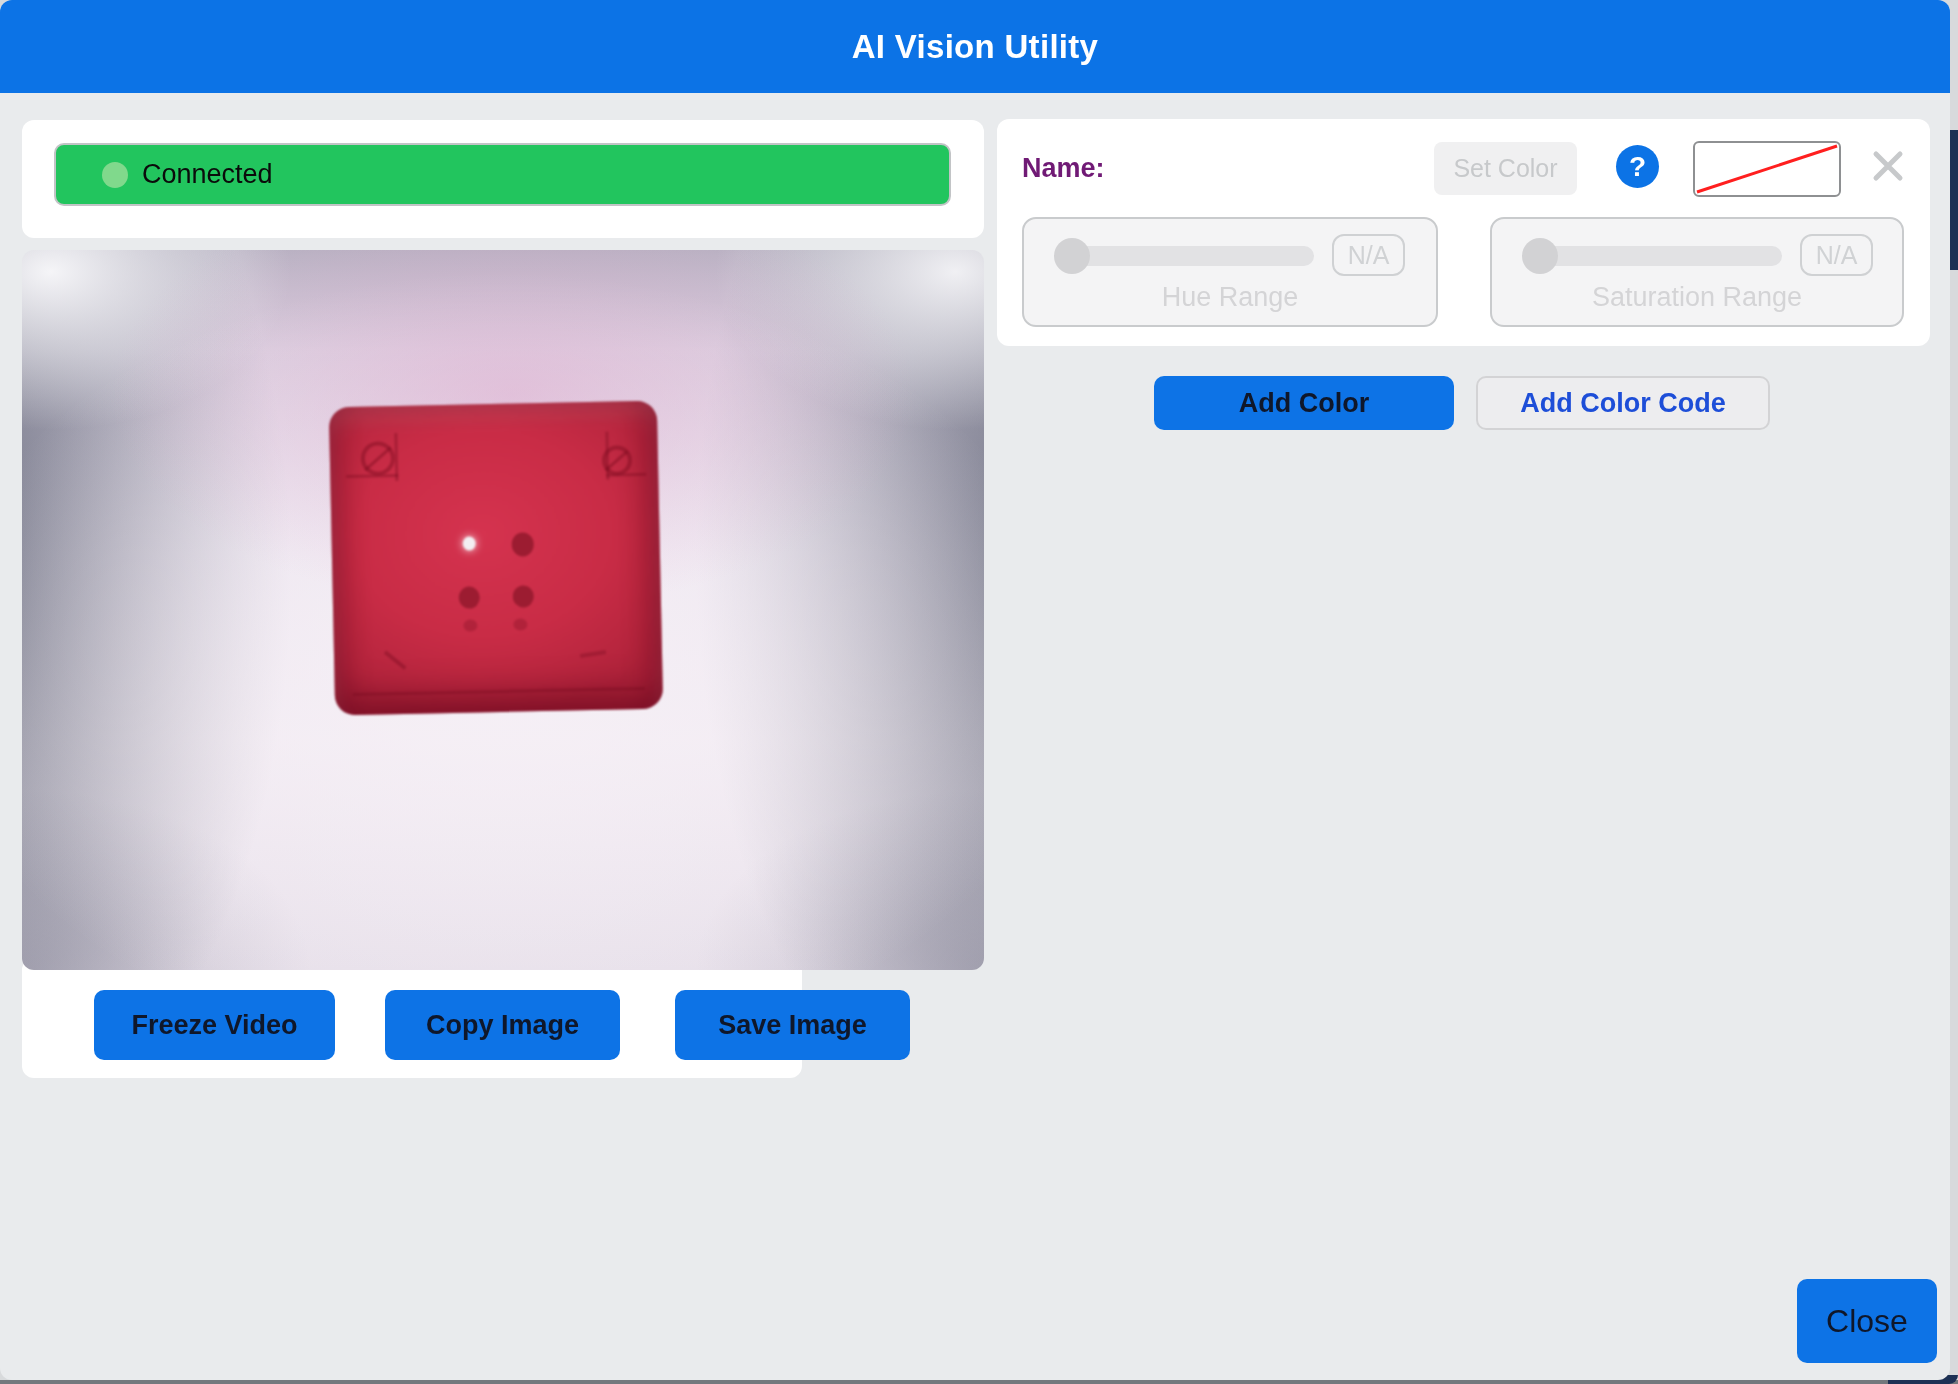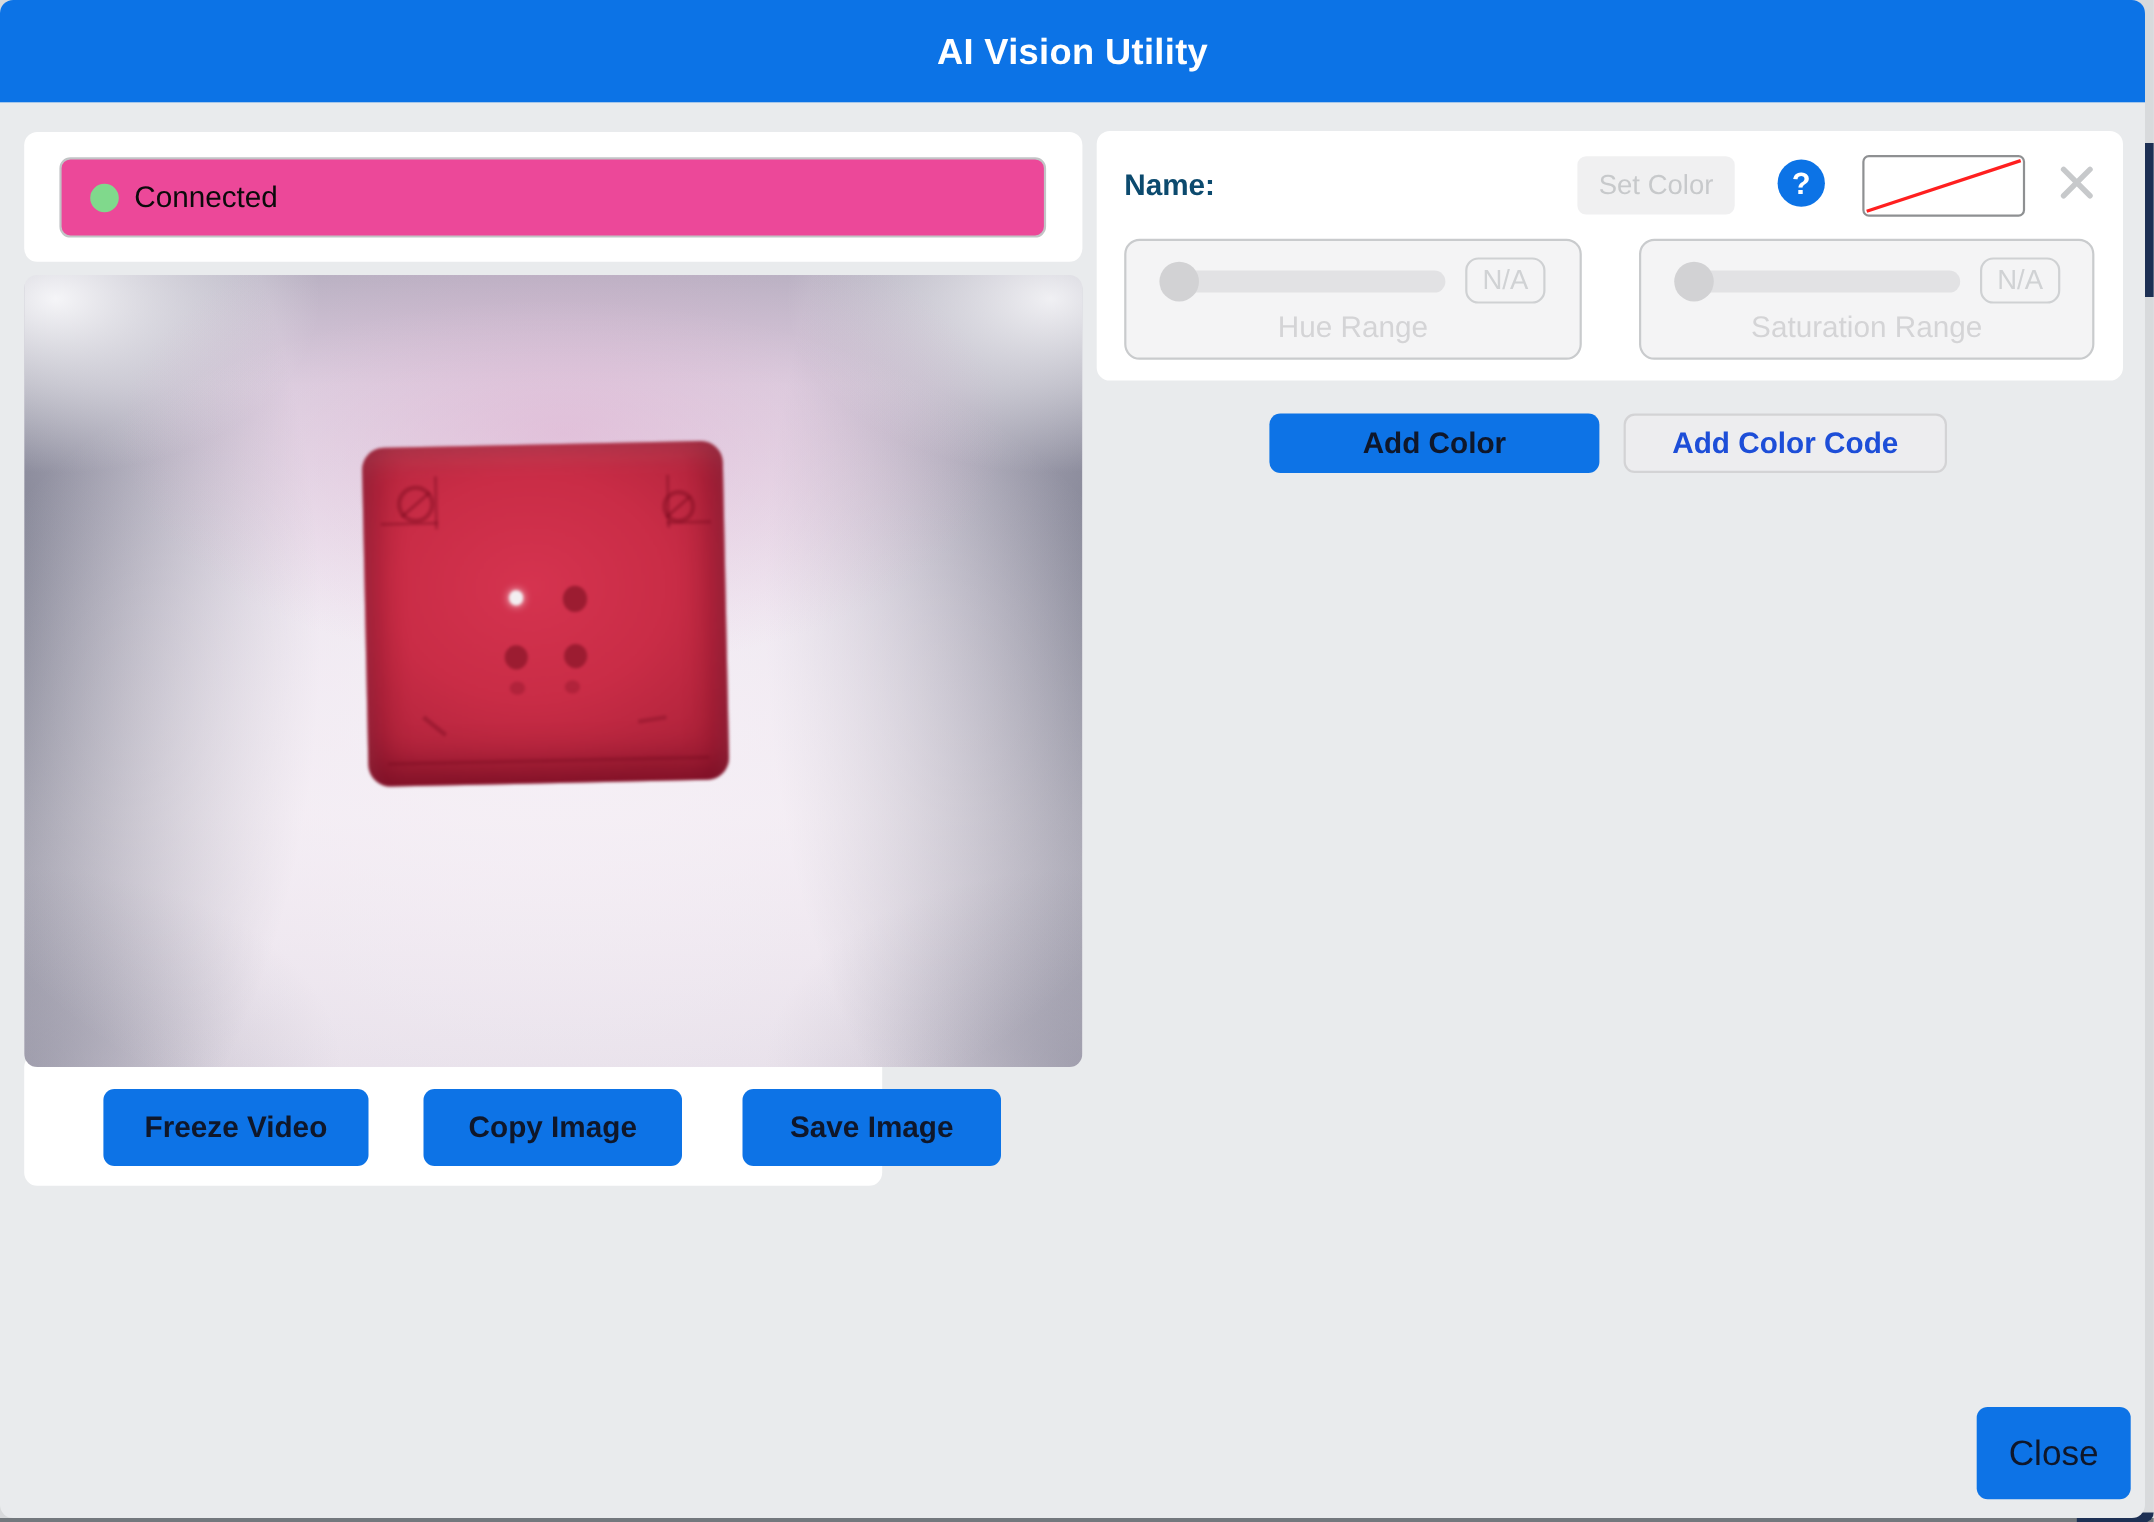--- a/index.html
+++ b/index.html
@@ -25,23 +25,23 @@
     background:#0c73e6;display:flex;align-items:center;justify-content:center;
   }
   .titlebar h1{
     margin:0;color:#ffffff;font-size:33px;font-weight:700;letter-spacing:.3px;
   }
 
   
   .card{position:absolute;background:#ffffff;border-radius:12px;}
   .status-card{left:22px;top:120px;width:962px;height:118px;}
   .status-box{
-    position:absolute;left:32px;top:23px;width:897px;height:73px;box-sizing:border-box;
-    background:#ec4899;border:2px solid #c2c4c6;border-radius:10px;
-    display:flex;align-items:center;padding-left:26px;
+    position:absolute;left:32px;top:23px;width:897px;height:63px;box-sizing:border-box;
+    background:#22c55e;border:2px solid #c2c4c6;border-radius:10px;
+    display:flex;align-items:center;padding-left:46px;
   }
   .status-dot{width:26px;height:26px;border-radius:50%;background:#80d98c;flex:0 0 auto;}
   .status-text{margin-left:14px;font-size:27px;color:#0b0b0b;}
 
   .video{
     position:absolute;left:22px;top:250px;width:962px;height:720px;border-radius:12px;overflow:hidden;z-index:2;
     background-color:#e9e2ec;
     background-image:
       radial-gradient(42% 30% at 51% 20%, rgba(223,169,206,0.55) 0%, rgba(223,169,206,0) 100%),
       radial-gradient(60% 55% at 50% 58%, rgba(246,240,246,0.95) 0%, rgba(246,240,246,0) 100%),
@@ -89,21 +89,21 @@
     border:none;border-radius:10px;background:#0d73e6;color:#0f172a;
     font-family:"Liberation Sans",sans-serif;font-size:27px;font-weight:600;cursor:pointer;
   }
   .video-btn{position:absolute;top:32px;height:70px;}
   .btn-freeze{left:72px;width:241px;}
   .btn-copy{left:363px;width:235px;}
   .btn-save{left:653px;width:235px;}
 
   
   .name-card{left:997px;top:119px;width:933px;height:227px;}
-  .name-label{position:absolute;left:25px;top:34px;font-size:27px;font-weight:700;color:#0c4a6e;}
+  .name-label{position:absolute;left:25px;top:34px;font-size:27px;font-weight:700;color:#701a75;}
   .name-input{
     position:absolute;left:133px;top:23px;width:267px;height:53px;box-sizing:border-box;
     border:2px solid #9fa1a3;border-radius:8px;background:#ffffff;
     font-family:"Liberation Sans",sans-serif;font-size:25px;color:#1a1a1a;padding:0 0 0 22px;outline:none;
   }
   .setcolor-btn{
     position:absolute;left:437px;top:23px;width:143px;height:53px;
     background:#f0f0f1;border:none;border-radius:8px;color:#c7c9cb;
     font-family:Liberation Sans, sans-serif;font-size:25px;
   }

